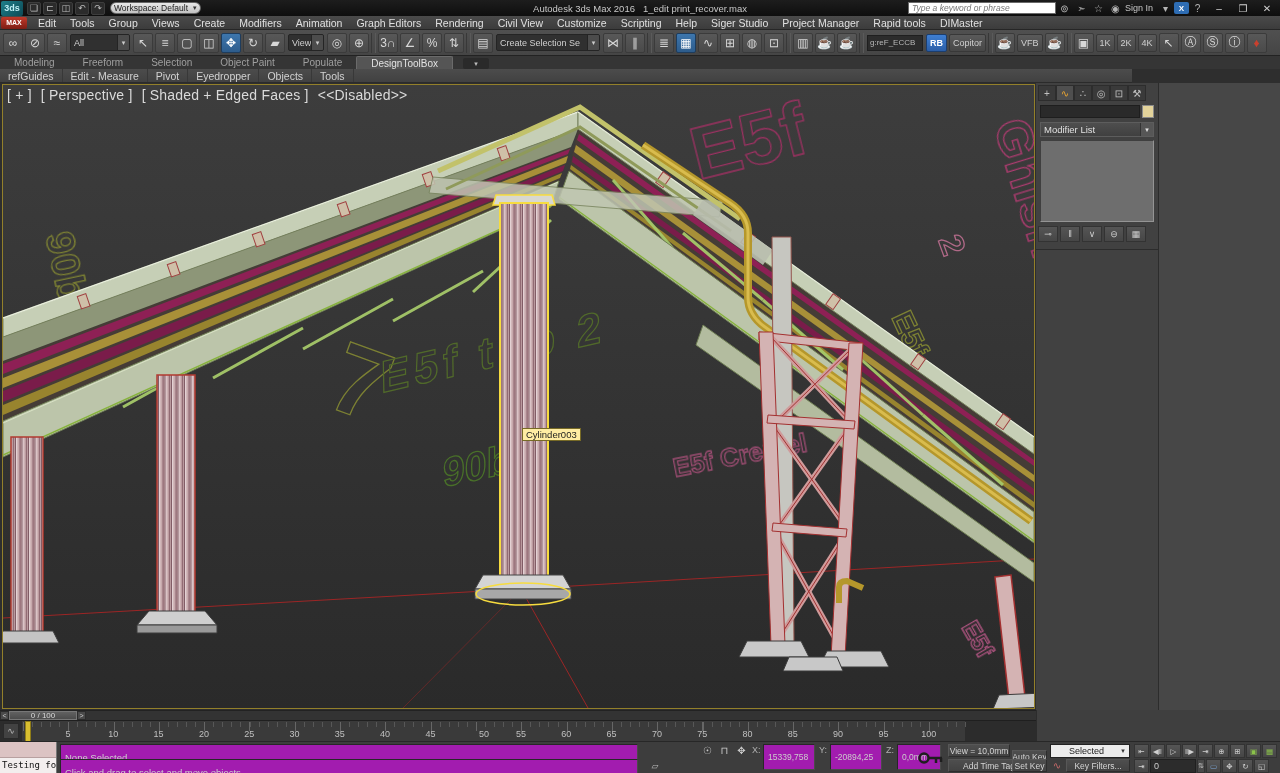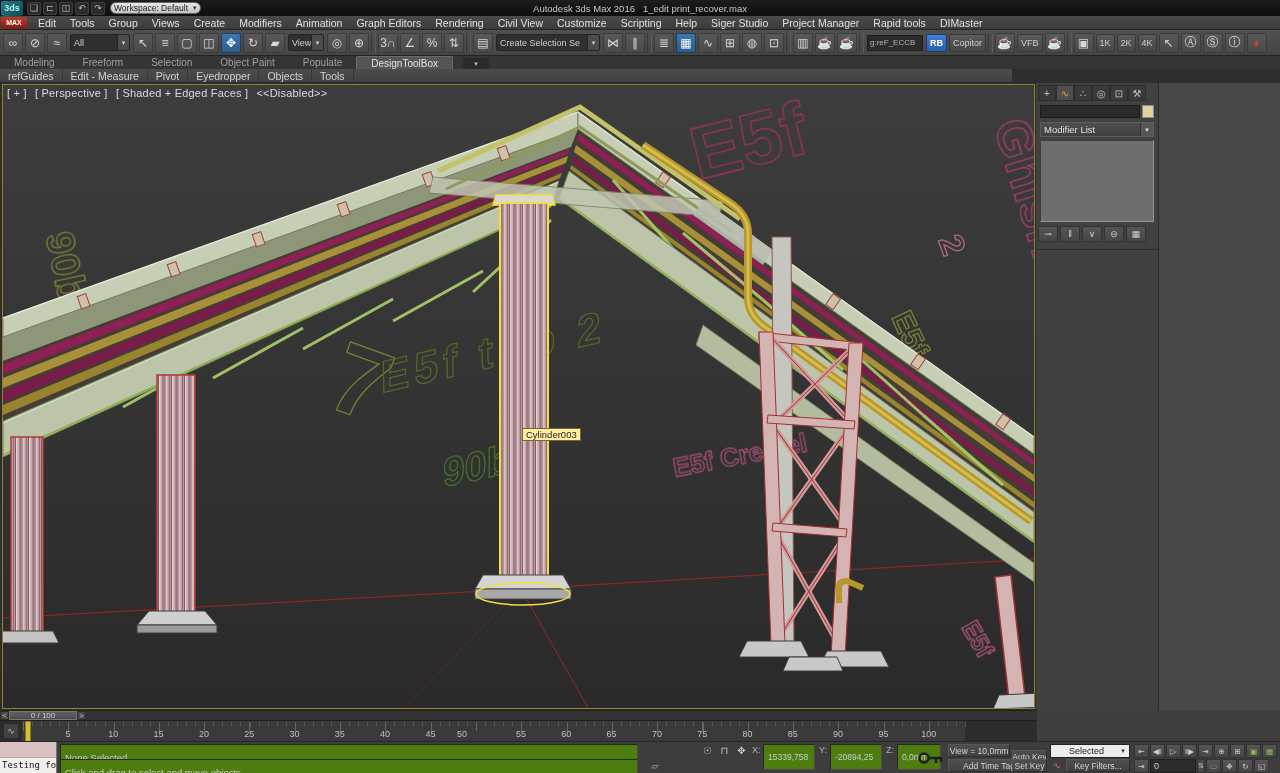--- a/index.html
+++ b/index.html
@@ -31,25 +31,25 @@
   .tb-dd .lbl{padding:0 3px;flex:1;white-space:nowrap;overflow:hidden;}
   .tb-dd .arr{width:12px;height:100%;background:#4c4c4c;border-left:1px solid #242424;display:inline-flex;align-items:center;justify-content:center;font-size:7px;color:#ccc;}
   .tb-field{height:16px;background:#2c2c2c;border:1px solid #1f1f1f;color:#b8b8b8;font-size:8px;display:inline-flex;align-items:center;padding:0 2px;margin:0 2px;white-space:nowrap;overflow:hidden;}
   .tb-btn{height:18px;background:linear-gradient(#5a5a5a,#474747);border:1px solid #383838;border-radius:2px;color:#cfcfcf;font-size:9px;display:inline-flex;align-items:center;justify-content:center;margin:0 1px;padding:0 3px;}
   .tb-btn.active{background:linear-gradient(#3f7fd2,#2a5ea8);color:#fff;font-weight:bold;border-color:#1c3e6e;}
   
   #ribbon-tabs{position:absolute;left:0;top:56px;width:1280px;height:13px;background:#353535;display:flex;align-items:flex-end;font-size:10px;color:#9f9f9f;}
   .rtab{padding:0 14px;height:13px;display:flex;align-items:center;}
   .rtab.active{background:#555;color:#e2e2e2;border:1px solid #6a6a6a;border-bottom:none;border-radius:2px 2px 0 0;}
   #ribbon-opts{margin-left:10px;width:26px;height:11px;background:#2a2a2a;border-radius:2px;color:#bbb;font-size:7px;display:flex;align-items:center;justify-content:center;}
-  #ribbon-sub{position:absolute;left:0;top:69px;width:1012px;height:14px;background:linear-gradient(#4c4c4c,#414141);border-bottom:1px solid #2b2b2b;display:flex;align-items:center;font-size:10.5px;color:#d2d2d2;}
+  #ribbon-sub{position:absolute;left:0;top:69px;width:1132px;height:14px;background:linear-gradient(#4c4c4c,#414141);border-bottom:1px solid #2b2b2b;display:flex;align-items:center;font-size:10.5px;color:#d2d2d2;}
   .rsub{padding:0 8px;border-right:1px solid #383838;height:100%;display:flex;align-items:center;}
   
   #viewport{position:absolute;left:2px;top:84px;width:1033px;height:625px;border:1px solid #93802a;background:linear-gradient(#3c3c3c,#2b2b2b);overflow:hidden;}
-  #vp-label{position:absolute;left:4px;top:2px;font-size:11px;color:#dadada;z-index:5;letter-spacing:0.2px;}
+  #vp-label{position:absolute;left:4px;top:2px;font-size:14px;color:#dadada;z-index:5;letter-spacing:0.2px;}
   #vp-label span{margin-right:5px;}
   #vp-tooltip{position:absolute;left:519px;top:343px;background:#ffeda3;border:1px solid #776a26;color:#1d1d1d;font-size:9.5px;padding:0 3px;height:13px;line-height:12px;z-index:6;}
   
   #panel{position:absolute;left:1036px;top:83px;width:244px;height:627px;background:#414141;}
   #panel-right{position:absolute;left:122px;top:0;width:122px;height:627px;background:#474747;border-left:1px solid #2c2c2c;}
   #panel-tabs{position:absolute;left:2px;top:2px;display:flex;}
   .ptab{width:18px;height:16px;display:inline-flex;align-items:center;justify-content:center;background:#3a3a3a;border:1px solid #2d2d2d;color:#c0c0c0;font-size:10px;}
   .ptab.active{background:#4f4f4f;color:#f0a830;}
   #obj-name{position:absolute;left:4px;top:22px;width:100px;height:13px;background:#2a2a2a;border:1px solid #1e1e1e;}
   #obj-color{position:absolute;left:106px;top:22px;width:12px;height:13px;background:#e3d39b;border:1px solid #8a8a8a;}
@@ -70,21 +70,21 @@
   #ruler .minor{position:absolute;left:1px;top:1px;width:100%;height:5px;background:repeating-linear-gradient(90deg,#575757 0 1px,transparent 1px 9.06px);}
   #ruler .major{position:absolute;left:1px;top:1px;width:100%;height:9px;background:repeating-linear-gradient(90deg,#666 0 1px,transparent 1px 45.3px);}
   .tick-num{position:absolute;top:8px;width:22px;text-align:center;font-size:9px;color:#c0c0c0;}
   #frame-marker{position:absolute;left:25px;top:0;width:6px;height:21px;background:#d8be30;border:1px solid #8f7d18;}
   #panel-bottom{position:absolute;left:1036px;top:710px;width:244px;height:31px;background:#3f3f3f;border-left:1px solid #2c2c2c;}
   
   #statusbar{position:absolute;left:0;top:741px;width:1280px;height:32px;background:#3d3d3d;border-top:1px solid #272727;font-size:9.5px;color:#cfcfcf;}
   #listener{position:absolute;left:0;top:0;width:57px;height:32px;border-right:1px solid #777;}
   #listener .pink{height:16px;background:#dcc3c3;border-bottom:1px solid #b8a0a0;}
   #listener .white{height:16px;background:#f3eeee;color:#111;font-family:"DejaVu Sans Mono",monospace;font-size:9px;line-height:15px;padding-left:2px;white-space:nowrap;overflow:hidden;}
-  .sunken{background:#4d7c0f;border:1px solid #272727;border-bottom-color:#4a4a4a;border-right-color:#4a4a4a;display:flex;align-items:center;padding:12px 4px;overflow:hidden;white-space:nowrap;}
+  .sunken{background:#a21caf;border:1px solid #272727;border-bottom-color:#4a4a4a;border-right-color:#4a4a4a;display:flex;align-items:center;padding:12px 4px;overflow:hidden;white-space:nowrap;}
   #status-line{position:absolute;left:60px;top:2px;width:578px;height:13px;}
   #prompt-line{position:absolute;left:60px;top:17px;width:578px;height:13px;}
   .st-icon{position:absolute;top:2px;width:15px;height:13px;display:flex;align-items:center;justify-content:center;color:#c8c8c8;font-size:10px;}
   #timetag-icon{position:absolute;left:648px;top:17px;width:14px;height:13px;color:#bbb;font-size:9px;display:flex;align-items:center;justify-content:center;}
   .coord-lab{position:absolute;top:3px;color:#b0b0b0;font-size:9px;}
   .coord-field{position:absolute;top:2px;height:13px;font-size:8.5px;color:#ccc;}
   .flat-btn{position:absolute;height:13px;background:linear-gradient(#4e4e4e,#424242);border:1px solid #575757;border-bottom-color:#2d2d2d;border-right-color:#2d2d2d;font-size:8.5px;color:#d5d5d5;display:flex;align-items:center;justify-content:center;white-space:nowrap;overflow:hidden;}
   #sel-dd{position:absolute;left:1050px;top:2px;width:80px;height:14px;background:#ececec;color:#1c1c1c;font-size:9px;display:flex;align-items:center;border:1px solid #222;}
   #sel-dd .lbl{flex:1;padding-left:18px;}
   #sel-dd .arr{width:12px;font-size:7px;color:#333;display:flex;justify-content:center;}
@@ -104,20 +104,34 @@
   <span class="qa-icon">⊏</span>
   <span class="qa-icon">◫</span>
   <span class="qa-icon">↶</span>
   <span class="qa-icon">↷</span>
   <div id="workspace-dd">
     <span>Workspace: Default</span>
     <span class="arr">▾</span>
   </div>
   <div id="title-text">
     <span>Autodesk 3ds Max 2016</span>&nbsp;&nbsp;&nbsp;<span>1_edit print_recover.max</span>
+  </div>
+  <div id="title-right">
+    <div id="search-box">Type a keyword or phrase</div>
+    <span class="tr-icon">⊚</span>
+    <span class="tr-icon">➣</span>
+    <span class="tr-icon">☆</span>
+    <span class="tr-icon">◉</span>
+    <span id="signin-label">Sign In</span>
+    <span class="tr-icon">▾</span>
+    <span id="exchange-icon">X</span>
+    <span class="tr-icon">?</span>
+    <span class="win-btn">–</span>
+    <span class="win-btn">❐</span>
+    <span class="win-btn">✕</span>
   </div>
 </div>
 
 <div id="menubar">
   <div id="max-badge">MAX</div>
   <div id="menu-items" style="display:flex;">
       <span class="menu-item">Edit</span>
       <span class="menu-item">Tools</span>
       <span class="menu-item">Group</span>
       <span class="menu-item">Views</span>
@@ -432,21 +446,21 @@
     <div id="tick-nums">
         <span class="tick-num" style="left: 35px;">5</span>
         <span class="tick-num" style="left: 80.3px;">10</span>
         <span class="tick-num" style="left: 125.6px;">15</span>
         <span class="tick-num" style="left: 170.9px;">20</span>
         <span class="tick-num" style="left: 216.2px;">25</span>
         <span class="tick-num" style="left: 261.5px;">30</span>
         <span class="tick-num" style="left: 306.8px;">35</span>
         <span class="tick-num" style="left: 352.1px;">40</span>
         <span class="tick-num" style="left: 397.4px;">45</span>
-        <span class="tick-num" style="left: 429px;">50</span>
+        <span class="tick-num" style="left: 451px;">50</span>
         <span class="tick-num" style="left: 488px;">55</span>
         <span class="tick-num" style="left: 533.3px;">60</span>
         <span class="tick-num" style="left: 578.6px;">65</span>
         <span class="tick-num" style="left: 623.9px;">70</span>
         <span class="tick-num" style="left: 669.2px;">75</span>
         <span class="tick-num" style="left: 714.5px;">80</span>
         <span class="tick-num" style="left: 759.8px;">85</span>
         <span class="tick-num" style="left: 805.1px;">90</span>
         <span class="tick-num" style="left: 850.4px;">95</span>
         <span class="tick-num" style="left: 895.7px;">100</span>

